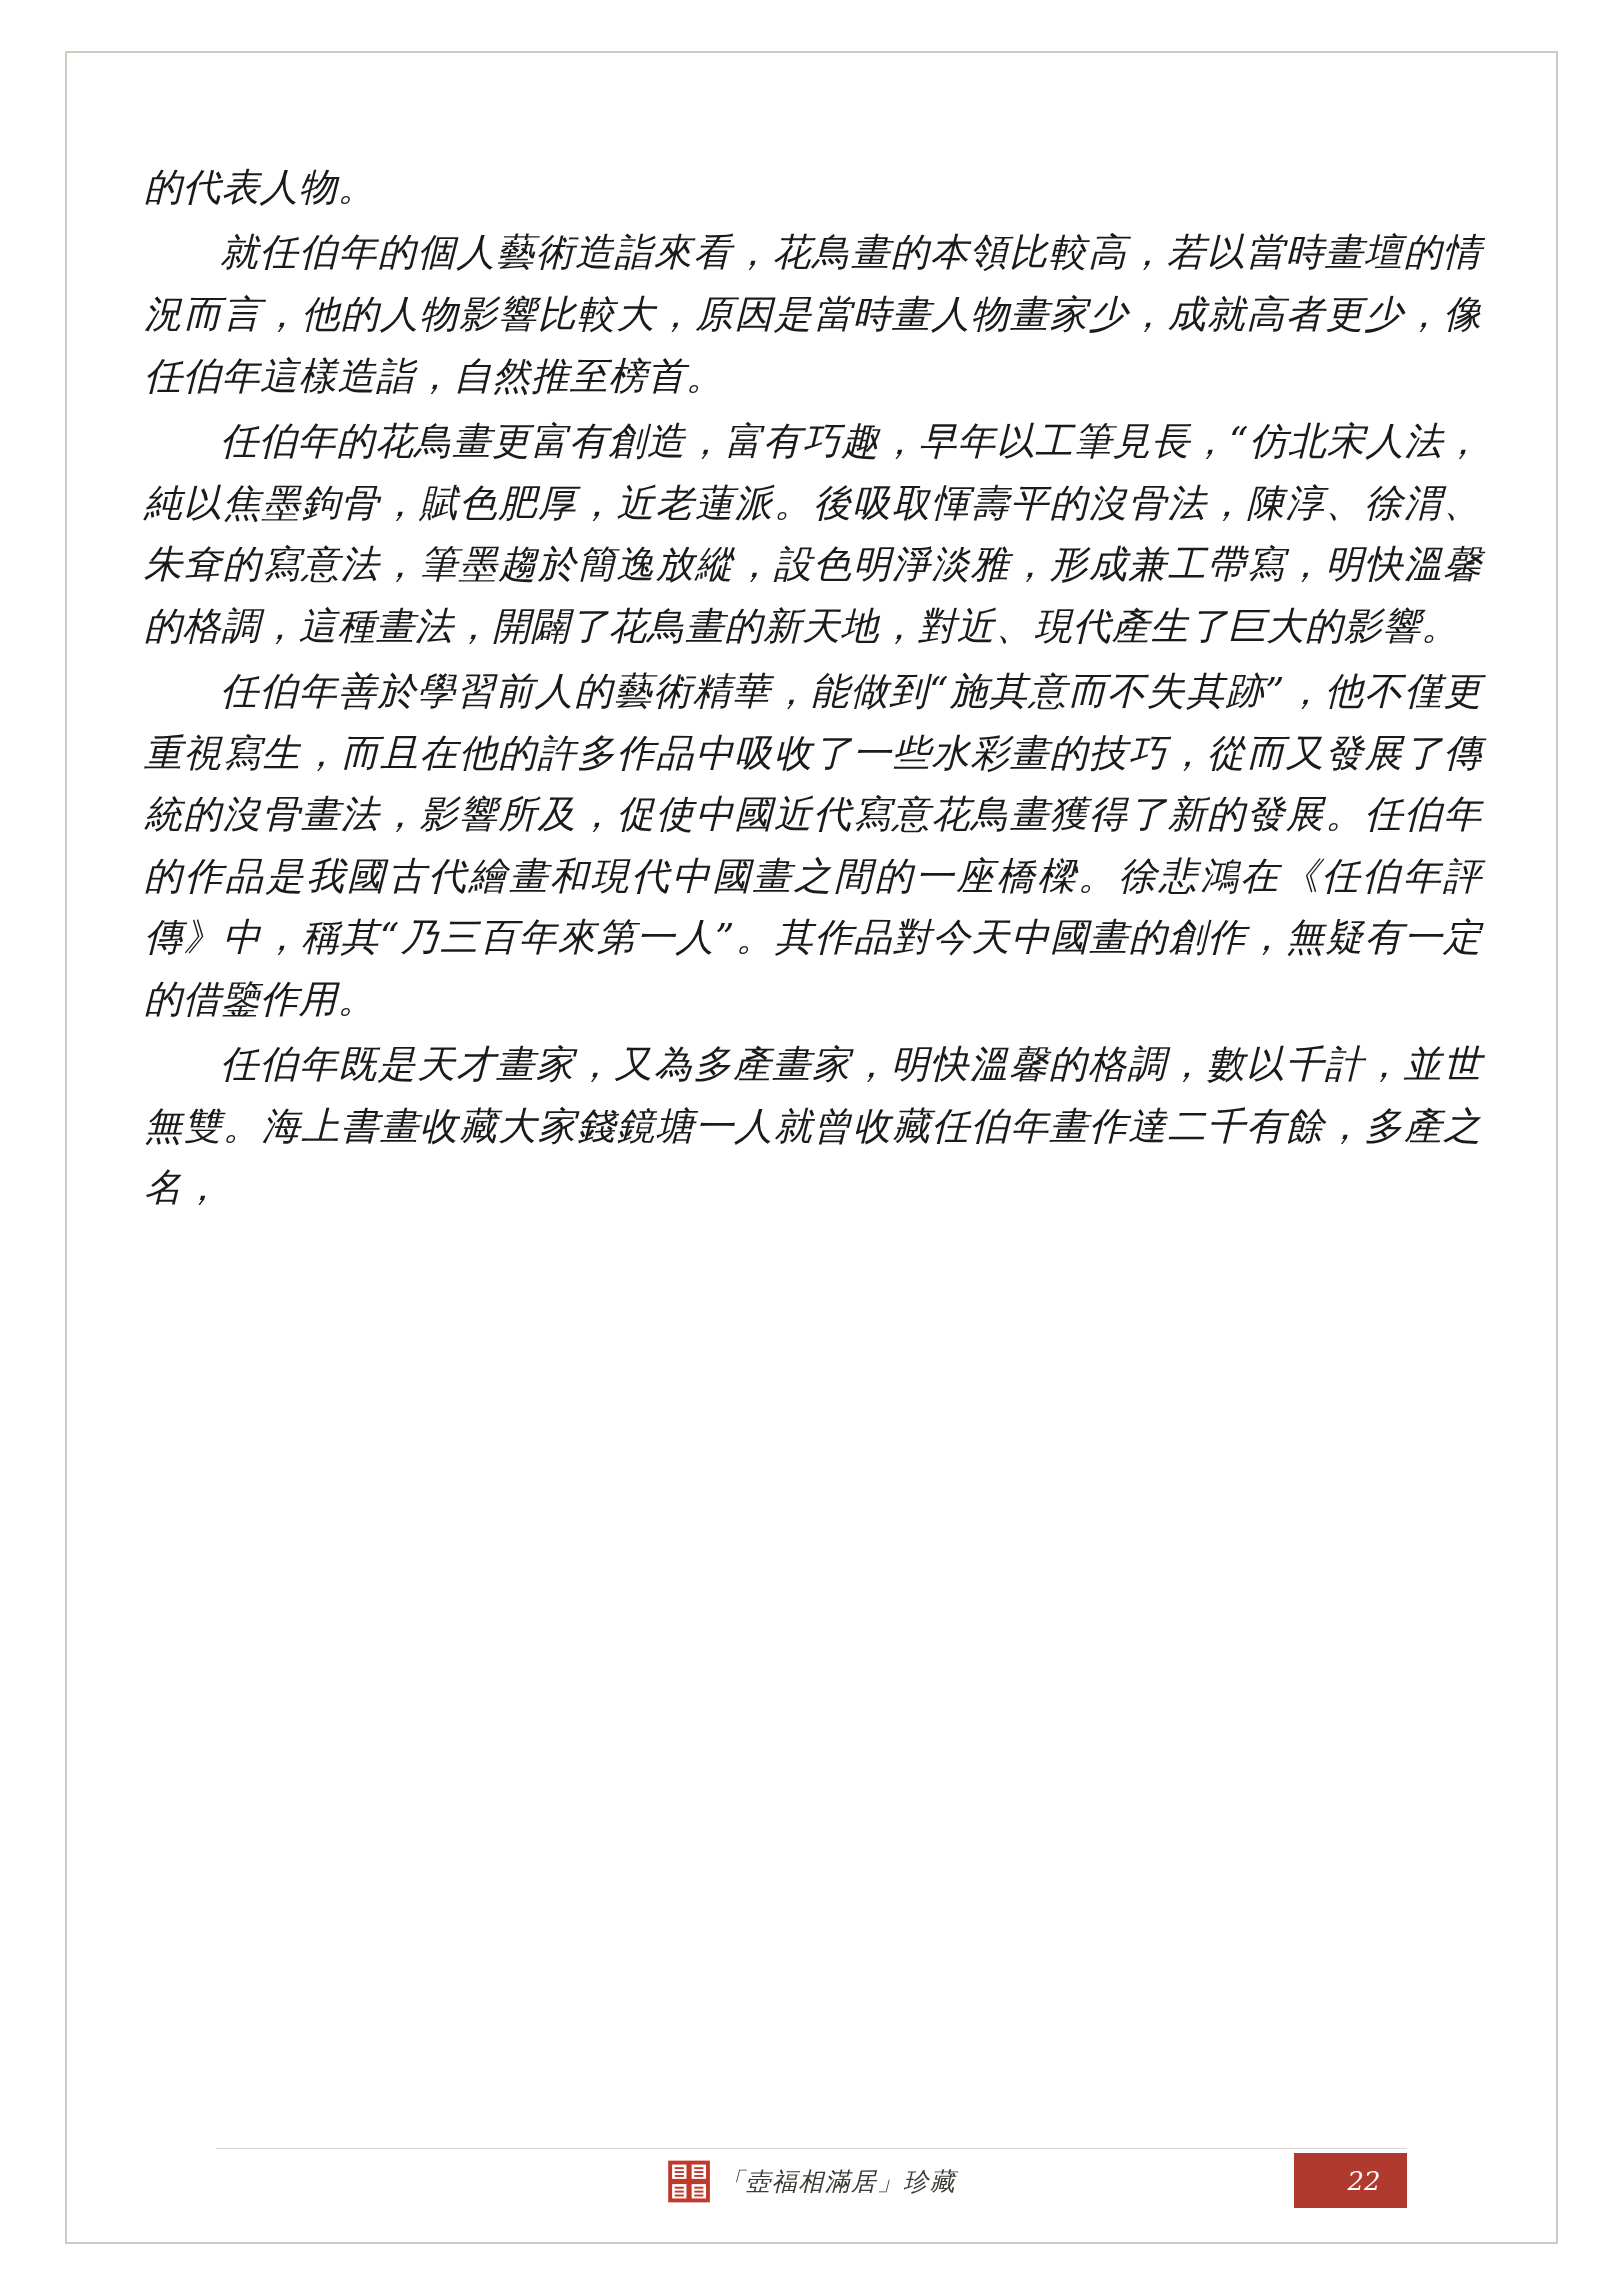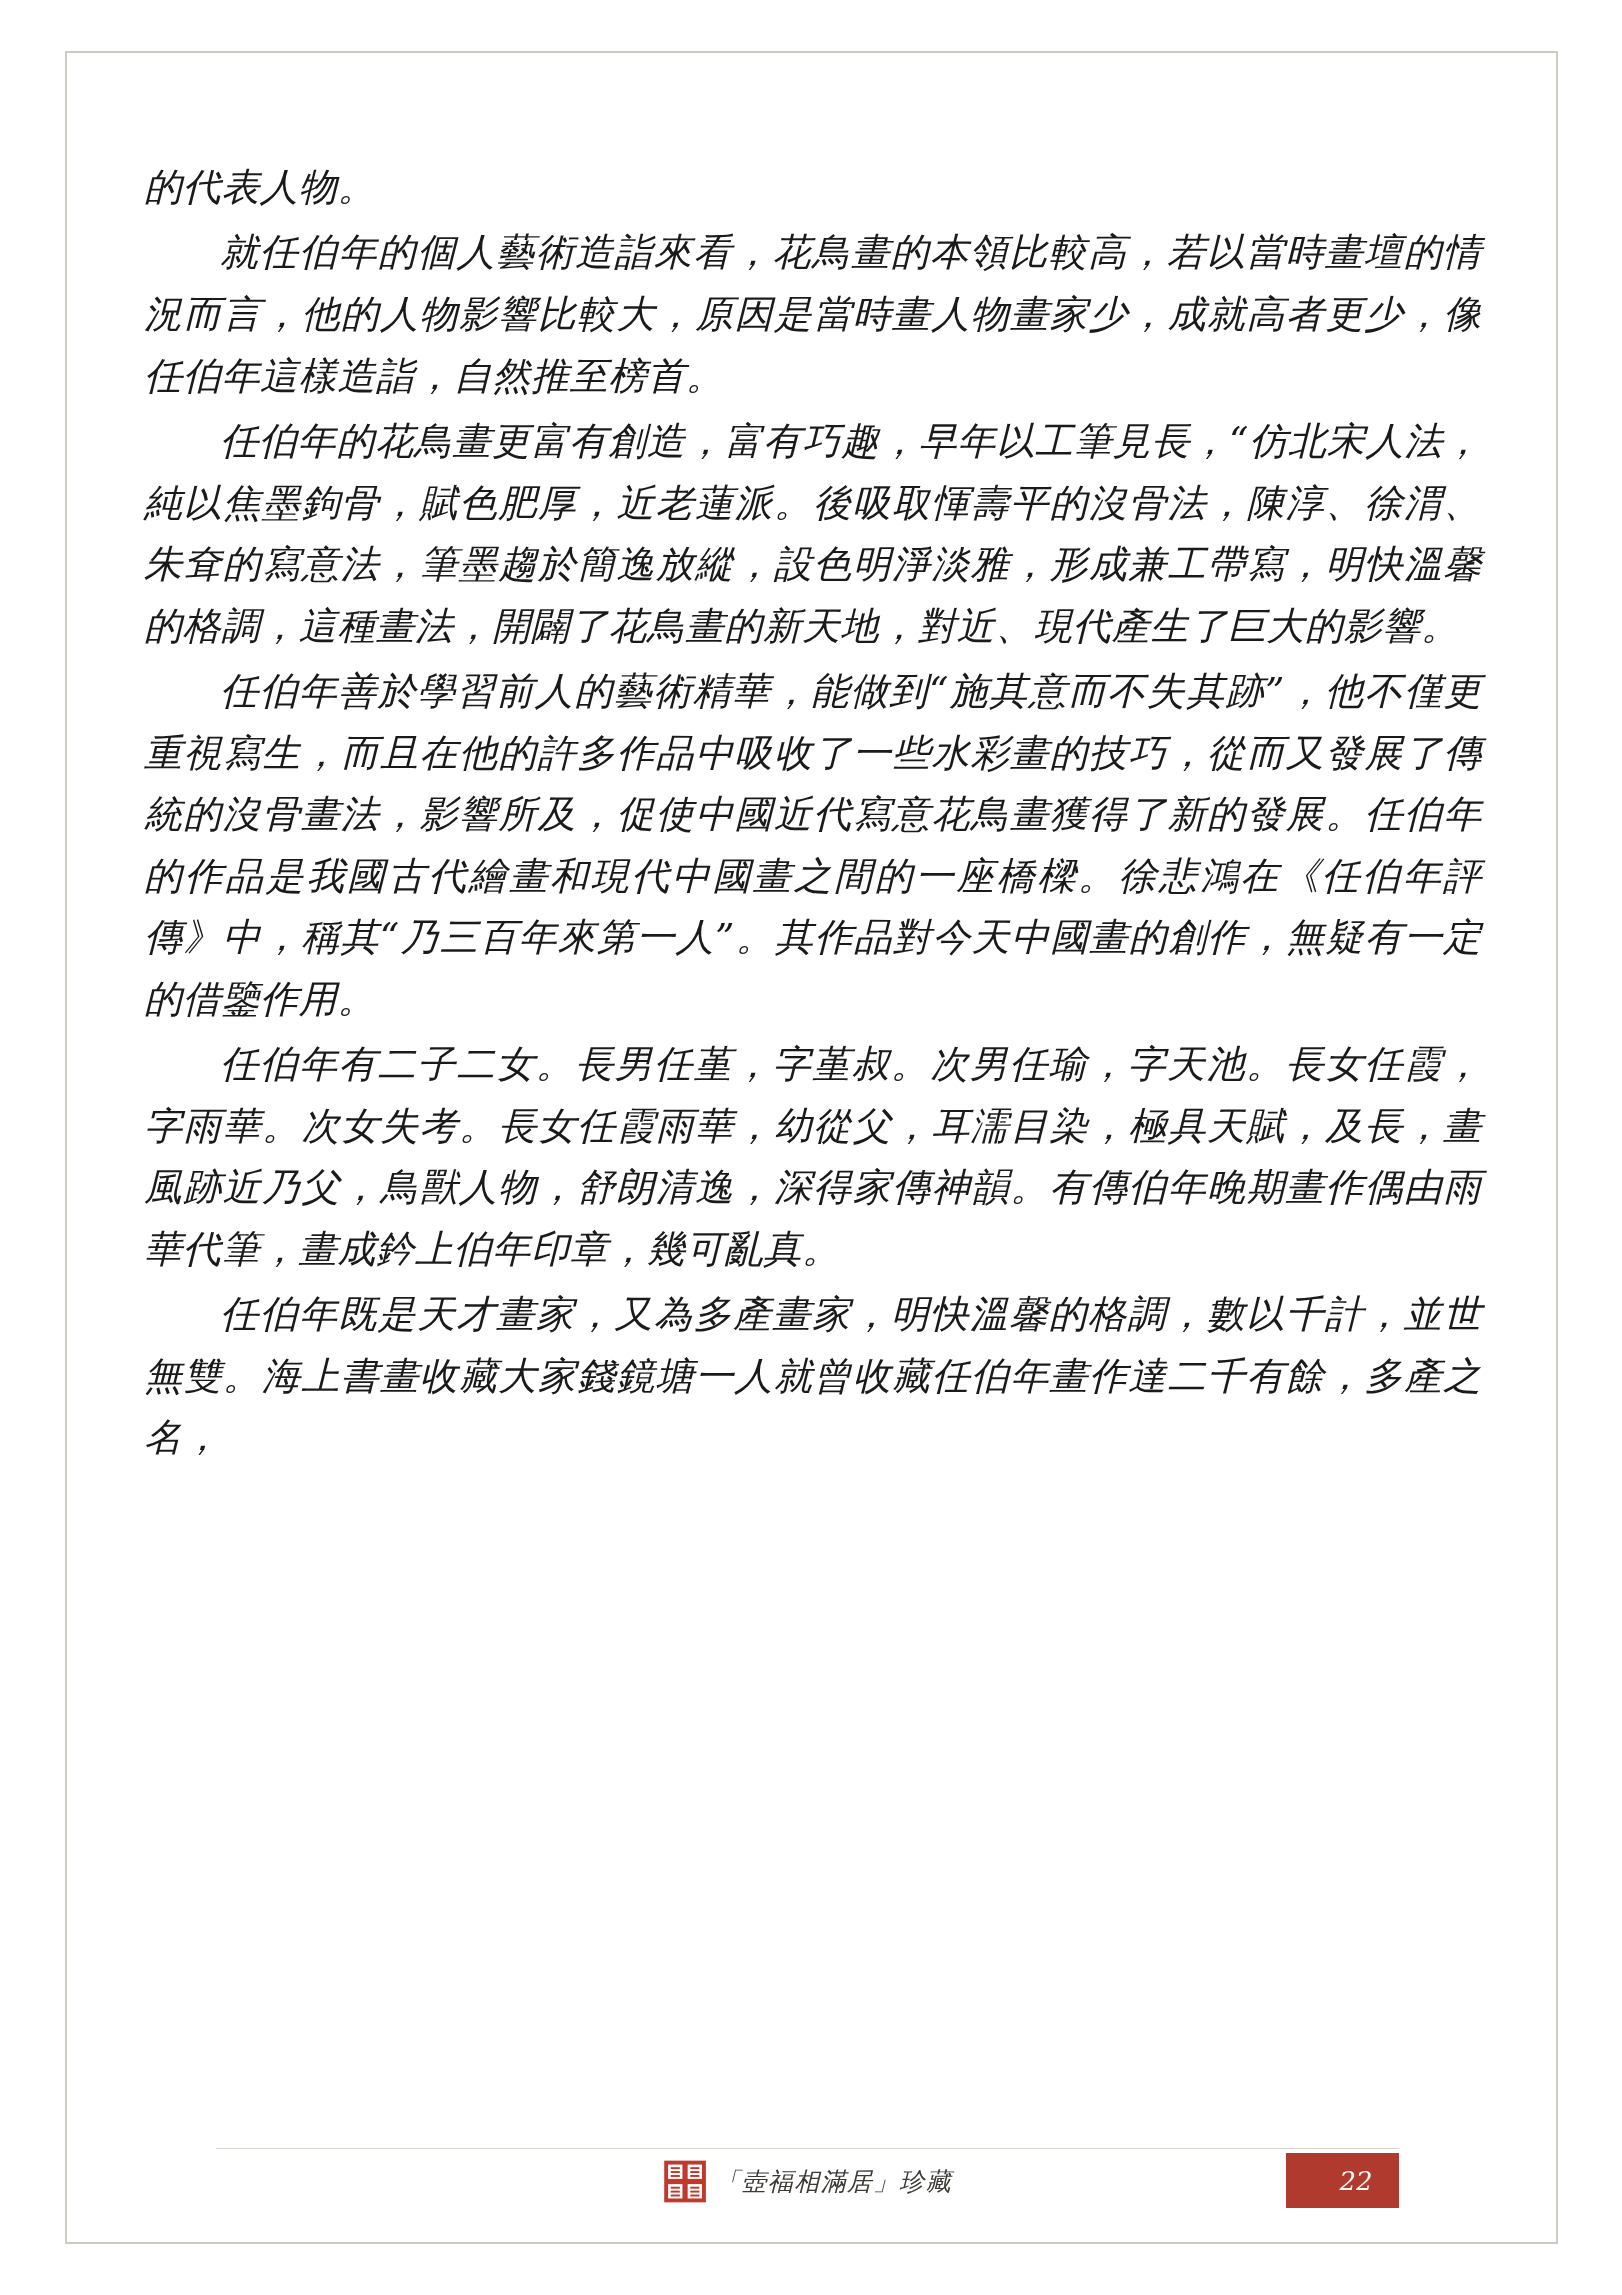--- a/index.html
+++ b/index.html
@@ -44,21 +44,21 @@
     text-justify: inter-character;
     font-family: "DejaVu Serif", "Liberation Serif", serif;
   }
   p.indent {
     text-indent: 2em;
   }
   
   .footer {
     position: absolute;
     left: 216px;
-    right: 224px;
+    right: 216px;
     bottom: 84px;
     height: 63px;
   }
   .footer-rule {
     position: absolute;
     left: 0;
     right: 0;
     top: 0;
     border-top: 1.3px solid #d9d5ce;
   }
@@ -104,21 +104,20 @@
 
 <div class="page">
 
   <div class="page-frame"></div>
 
   <div class="content">
     <p class="para">的代表人物。</p>
     <p class="para indent">就任伯年的個人藝術造詣來看，花鳥畫的本領比較高，若以當時畫壇的情況而言，他的人物影響比較大，原因是當時畫人物畫家少，成就高者更少，像任伯年這樣造詣，自然推至榜首。</p>
     <p class="para indent">任伯年的花鳥畫更富有創造，富有巧趣，早年以工筆見長，“仿北宋人法，純以焦墨鉤骨，賦色肥厚，近老蓮派。後吸取惲壽平的沒骨法，陳淳、徐渭、朱耷的寫意法，筆墨趨於簡逸放縱，設色明淨淡雅，形成兼工帶寫，明快溫馨的格調，這種畫法，開闢了花鳥畫的新天地，對近、現代產生了巨大的影響。</p>
     <p class="para indent">任伯年善於學習前人的藝術精華，能做到“施其意而不失其跡”，他不僅更重視寫生，而且在他的許多作品中吸收了一些水彩畫的技巧，從而又發展了傳統的沒骨畫法，影響所及，促使中國近代寫意花鳥畫獲得了新的發展。任伯年的作品是我國古代繪畫和現代中國畫之間的一座橋樑。徐悲鴻在《任伯年評傳》中，稱其“乃三百年來第一人”。其作品對今天中國畫的創作，無疑有一定的借鑒作用。</p>
-    <p class="para indent">任伯年有二子二女。長男任堇，字堇叔。次男任瑜，字天池。長女任霞，字雨華。次女失考。長女任霞雨華，幼從父，耳濡目染，極具天賦，及長，畫風跡近乃父，鳥獸人物，舒朗清逸，深得家傳神韻。有傳伯年晚期畫作偶由雨華代筆，畫成鈐上伯年印章，幾可亂真。</p>
     <p class="para indent">任伯年既是天才畫家，又為多產畫家，明快溫馨的格調，數以千計，並世無雙。海上書畫收藏大家錢鏡塘一人就曾收藏任伯年畫作達二千有餘，多產之名，</p>
   </div>
 
   <div class="footer">
     <div class="footer-rule"></div>
 
     <div class="footer-center">
       <svg class="seal" viewBox="0 0 66 66">
         <rect x="1" y="1" width="64" height="64" fill="#c0392b"></rect>
         <g fill="#ffffff">

